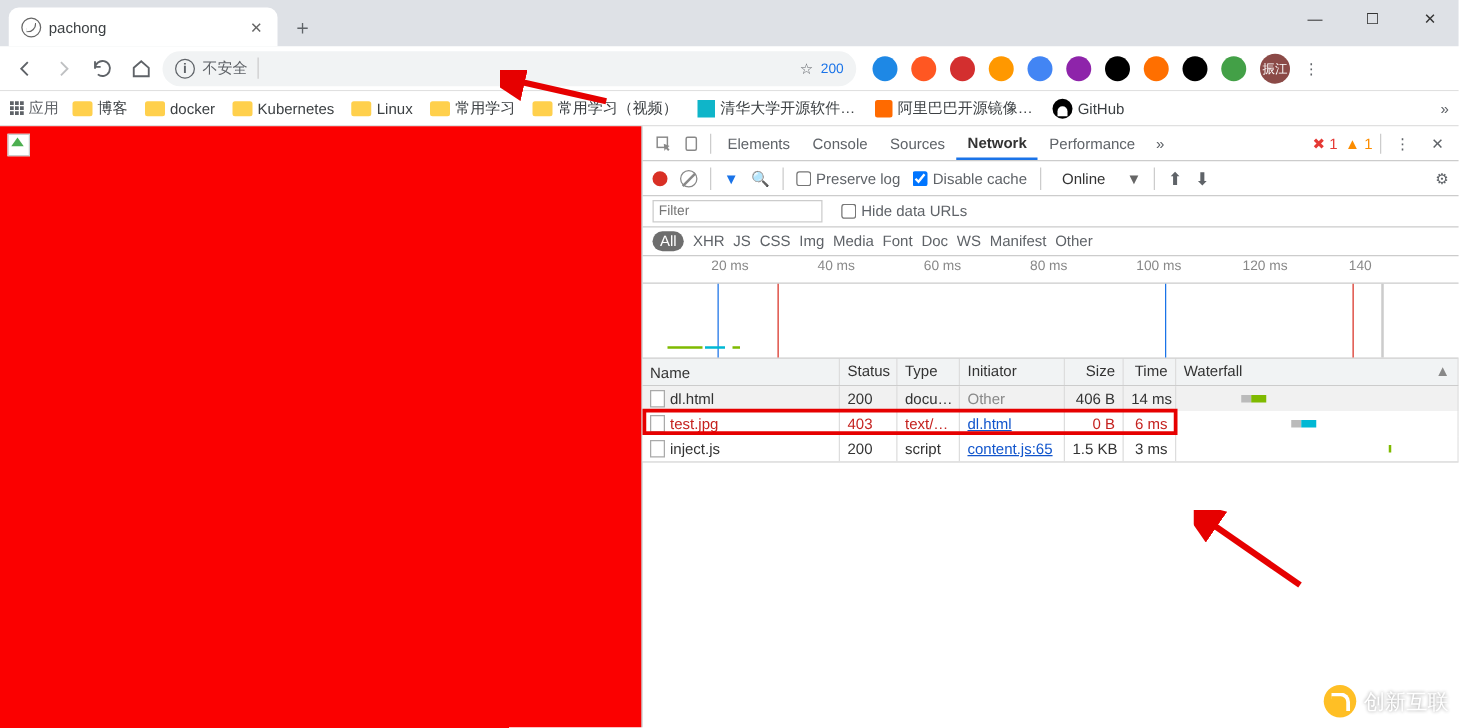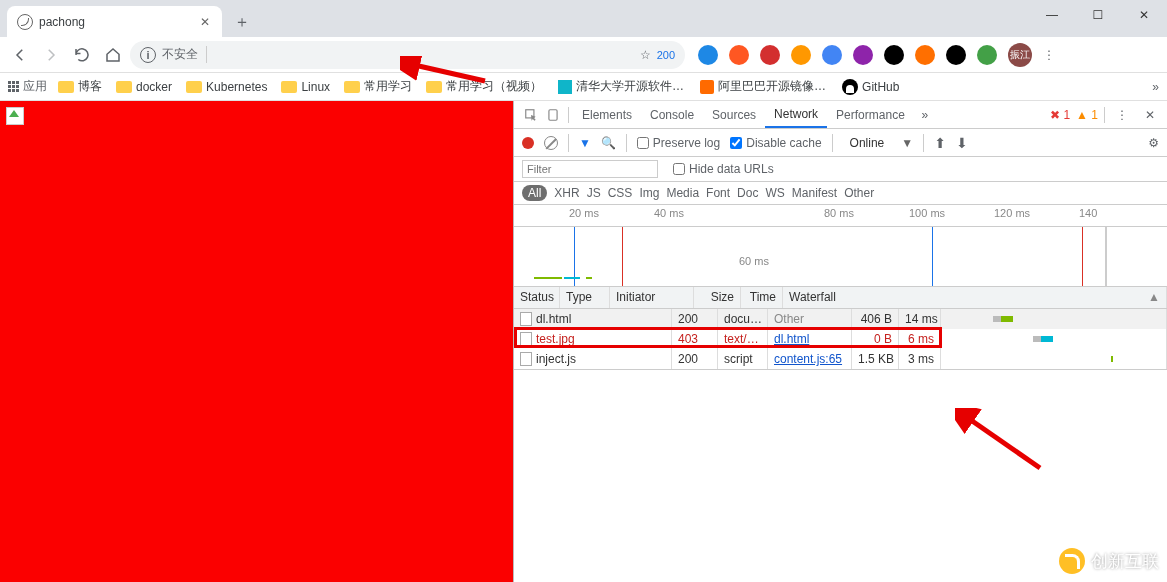--- a/index.html
+++ b/index.html
@@ -40,21 +40,21 @@
 .bk-spacer{flex:1;}
 .bk-chev{color:#5f6368;cursor:pointer;}
 .content-row{display:flex;height:481px;}
 .page-red{width:513px;background:#fb0000;position:relative;}
 .broken-img{position:absolute;left:6px;top:6px;width:18px;height:18px;background:#fff;border:1px solid #ccc;}
 .broken-img::before{content:"";position:absolute;left:2px;top:2px;width:0;height:0;border-left:5px solid transparent;border-right:5px solid transparent;border-bottom:7px solid #4caf50;}
 .devtools{flex:1;border-left:1px solid #bbb;display:flex;flex-direction:column;}
 .dt-tabs{height:28px;border-bottom:1px solid #ccc;display:flex;align-items:center;padding:0 6px;font-size:12px;color:#5f6368;}
 .dt-ico{width:22px;display:flex;align-items:center;justify-content:center;}
 .dt-tab{padding:0 9px;height:26px;display:flex;align-items:center;cursor:pointer;}
-.dt-tab.active{color:#333;border-bottom:2px solid #1a73e8;}
+.dt-tab.active{color:#333;border-bottom:2px solid #1a73e8;font-weight:bold;}
 .dt-right{margin-left:auto;display:flex;align-items:center;gap:6px;}
 .err-b{color:#e53935;}
 .warn-b{color:#fb8c00;}
 .dt-close{cursor:pointer;}
 .dt-toolbar{height:28px;border-bottom:1px solid #ccc;display:flex;align-items:center;padding:0 8px;gap:10px;font-size:12px;color:#5f6368;}
 .rec-dot{width:12px;height:12px;border-radius:50%;background:#d93025;}
 .noentry{width:14px;height:14px;border:1.5px solid #888;border-radius:50%;position:relative;}
 .noentry::after{content:"";position:absolute;width:14px;height:1.5px;background:#888;transform:rotate(-45deg);top:6px;left:-1px;}
 .vline{width:1px;height:18px;background:#ccc;}
 .filter-ico{color:#1a73e8;}
@@ -286,38 +286,39 @@
         <span class="ft">Media</span>
         <span class="ft">Font</span>
         <span class="ft">Doc</span>
         <span class="ft">WS</span>
         <span class="ft">Manifest</span>
         <span class="ft">Other</span>
       </div>
     <div class="timeline" id="timeline-labels">
         <span class="tl-lbl" style="left: 55px;">20 ms</span>
         <span class="tl-lbl" style="left: 140px;">40 ms</span>
-        <span class="tl-lbl" style="left: 225px; margin-top: 48px;">60 ms</span>
+        <span class="tl-lbl" style="left: 225px;">60 ms</span>
         <span class="tl-lbl" style="left: 310px;">80 ms</span>
         <span class="tl-lbl" style="left: 395px;">100 ms</span>
         <span class="tl-lbl" style="left: 480px;">120 ms</span>
         <span class="tl-lbl" style="left: 565px;">140</span>
       </div>
     <div class="timeline-graph">
       <div class="tl-vline" style="left:60px;background:#1a73e8"></div>
       <div class="tl-vline" style="left:108px;background:#d93025"></div>
       <div style="position:absolute;left:20px;top:50px;width:28px;height:2px;background:#7fba00"></div>
       <div style="position:absolute;left:50px;top:50px;width:16px;height:2px;background:#00b8d4"></div>
       <div style="position:absolute;left:72px;top:50px;width:6px;height:2px;background:#7fba00"></div>
       <div class="tl-vline" style="left:418px;background:#1a73e8"></div>
       <div class="tl-vline" style="left:568px;background:#d93025"></div>
       <div class="tl-vline" style="right:60px;background:#ccc;width:2px"></div>
     </div>
     <div class="tbl">
       <div class="tbl-head">
+        <div class="c-name">Name</div>
         <div class="c-status">Status</div>
         <div class="c-type">Type</div>
         <div class="c-init">Initiator</div>
         <div class="c-size">Size</div>
         <div class="c-time">Time</div>
         <div class="c-wf"><span>Waterfall</span><span style="float:right;color:#888">▲</span></div>
       </div>
       <div id="tbl-body" style="position:relative">
           <div class="tbl-row selected">
             <div class="c-name" style="">

